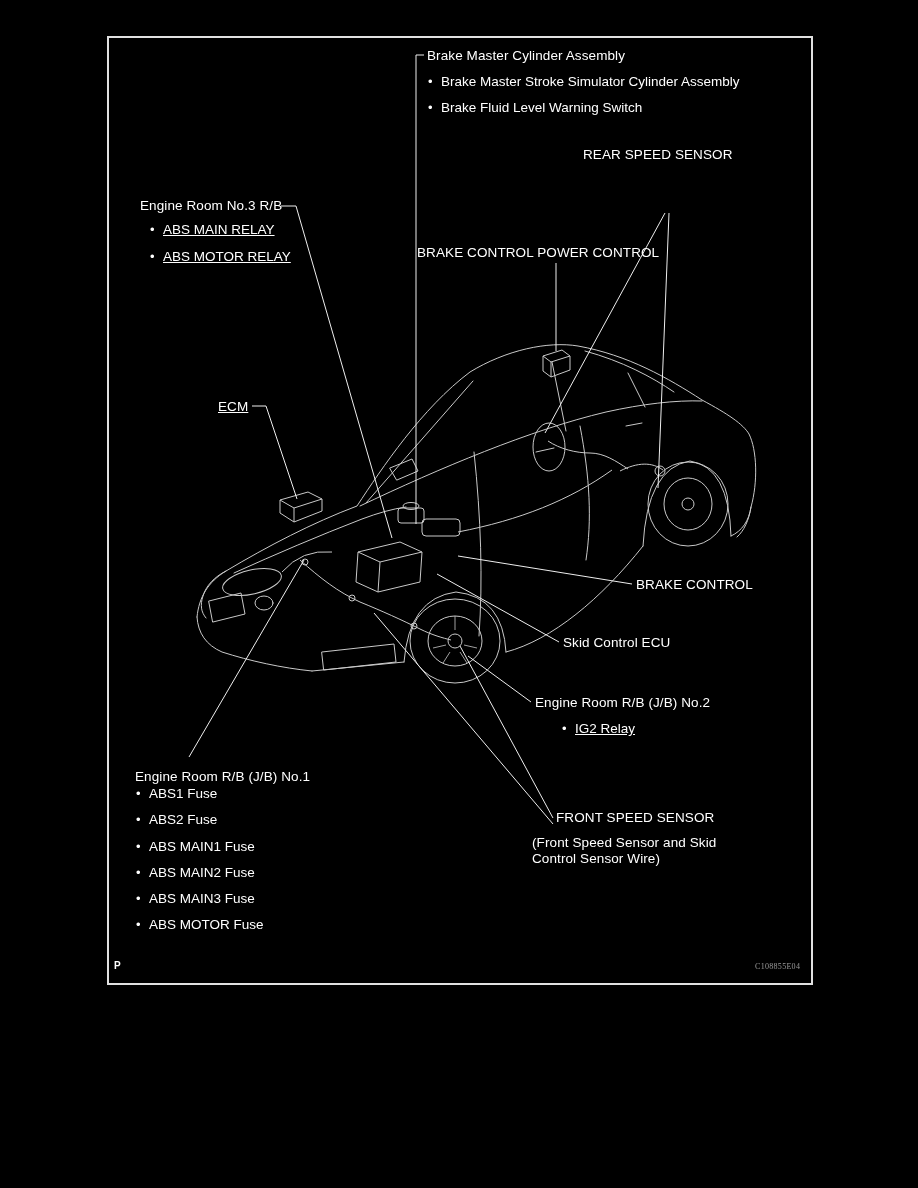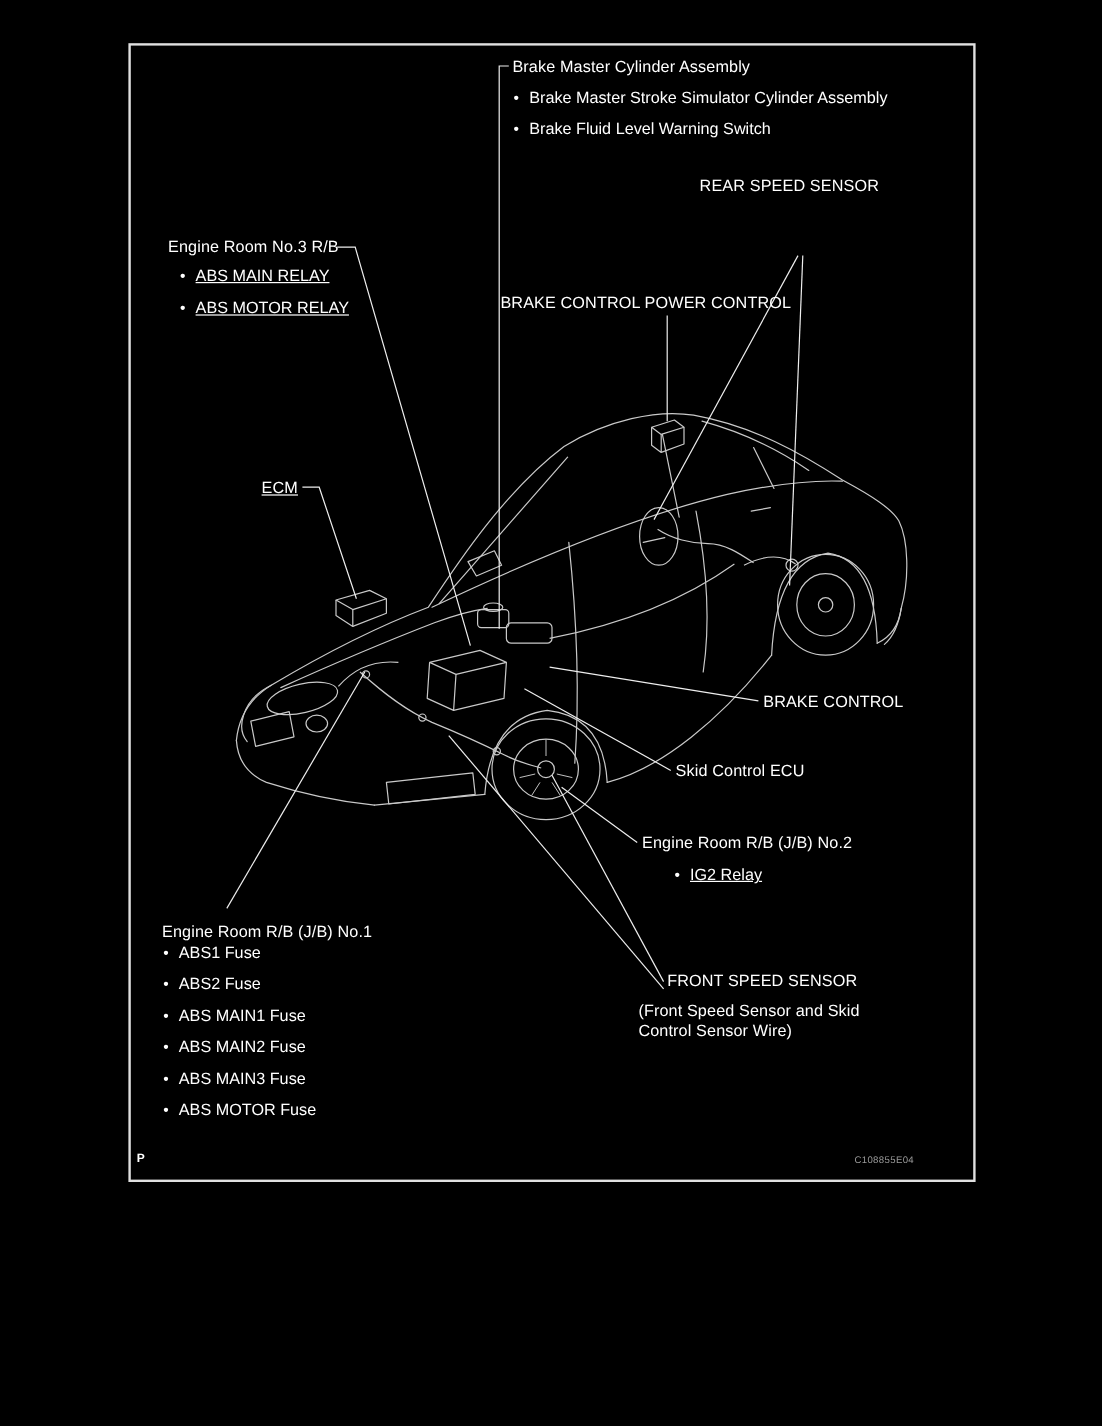--- a/index.html
+++ b/index.html
@@ -186,15 +186,15 @@
     <li>ABS MAIN1 Fuse</li>
     <li>ABS MAIN2 Fuse</li>
     <li>ABS MAIN3 Fuse</li>
     <li>ABS MOTOR Fuse</li>
   </ul>
 
   <div class="label" style="left:556px; top:810px;">FRONT SPEED SENSOR</div>
   <div class="label wrap" style="left:532px; top:835px; width:196px;">(Front Speed Sensor and Skid Control Sensor Wire)</div>
 
   <div class="page-letter" style="left:114px; top:960px;">P</div>
-  <div class="figure-code" style="left:712px; top:962px;">C108855E04</div>
+  <div class="figure-code" style="left:755px; top:962px;font-family:Liberation Serif, serif;">C108855E04</div>
 
 </div>
 
 </body></html>

